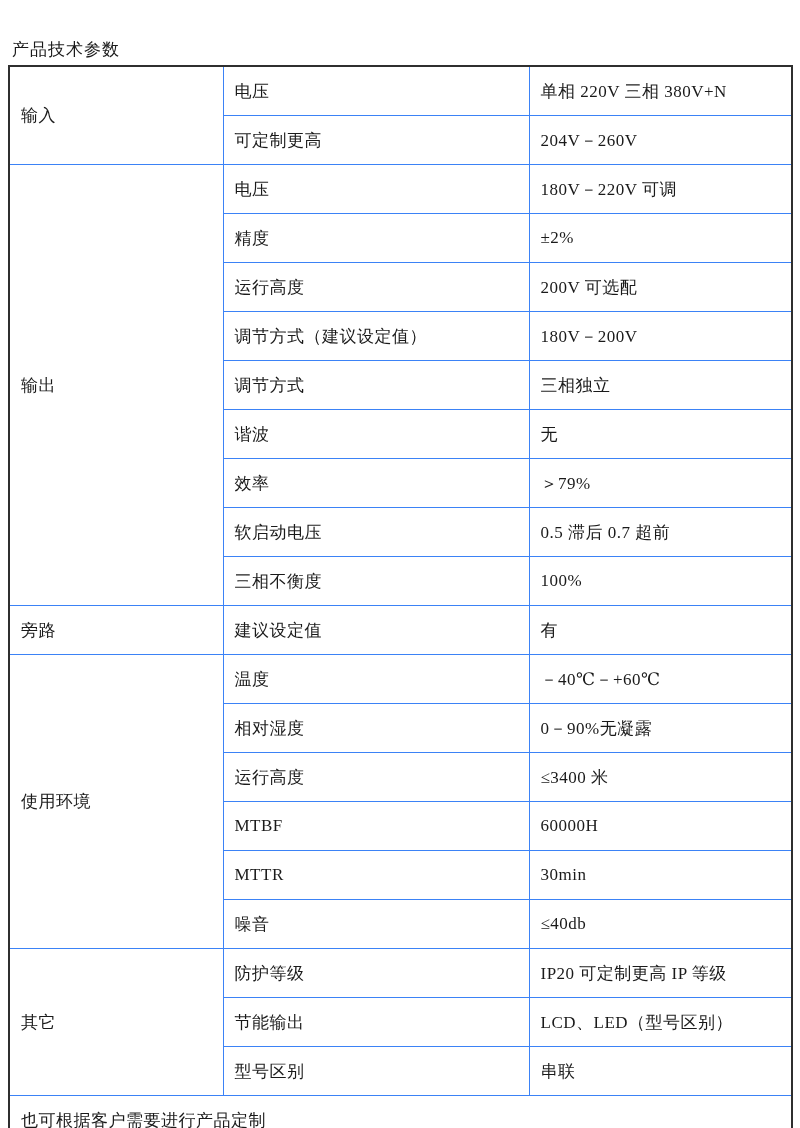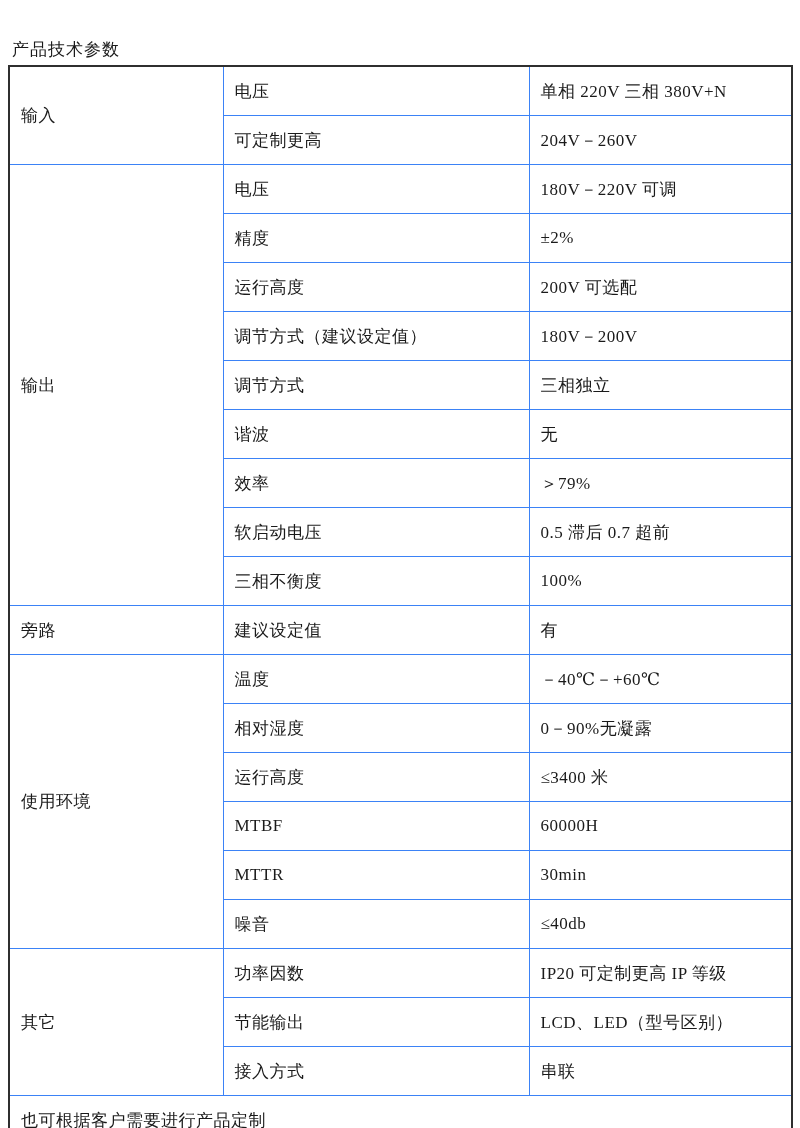--- a/index.html
+++ b/index.html
@@ -138,29 +138,29 @@
         <tr>
           <td>MTTR</td>
           <td>30min</td>
         </tr>
         <tr>
           <td>噪音</td>
           <td>≤40db</td>
         </tr>
         <tr>
           <td class="group-cell" rowspan="3">其它</td>
-          <td>功率因数</td>
+          <td>防护等级</td>
           <td>IP20 可定制更高 IP 等级</td>
         </tr>
         <tr>
           <td>节能输出</td>
           <td>LCD、LED（型号区别）</td>
         </tr>
         <tr>
-          <td>接入方式</td>
+          <td>型号区别</td>
           <td>串联</td>
         </tr>
         <tr>
           <td class="footer-cell" colspan="3">也可根据客户需要进行产品定制</td>
         </tr>
       </tbody>
   </table>
 </div>
 
 </body></html>

